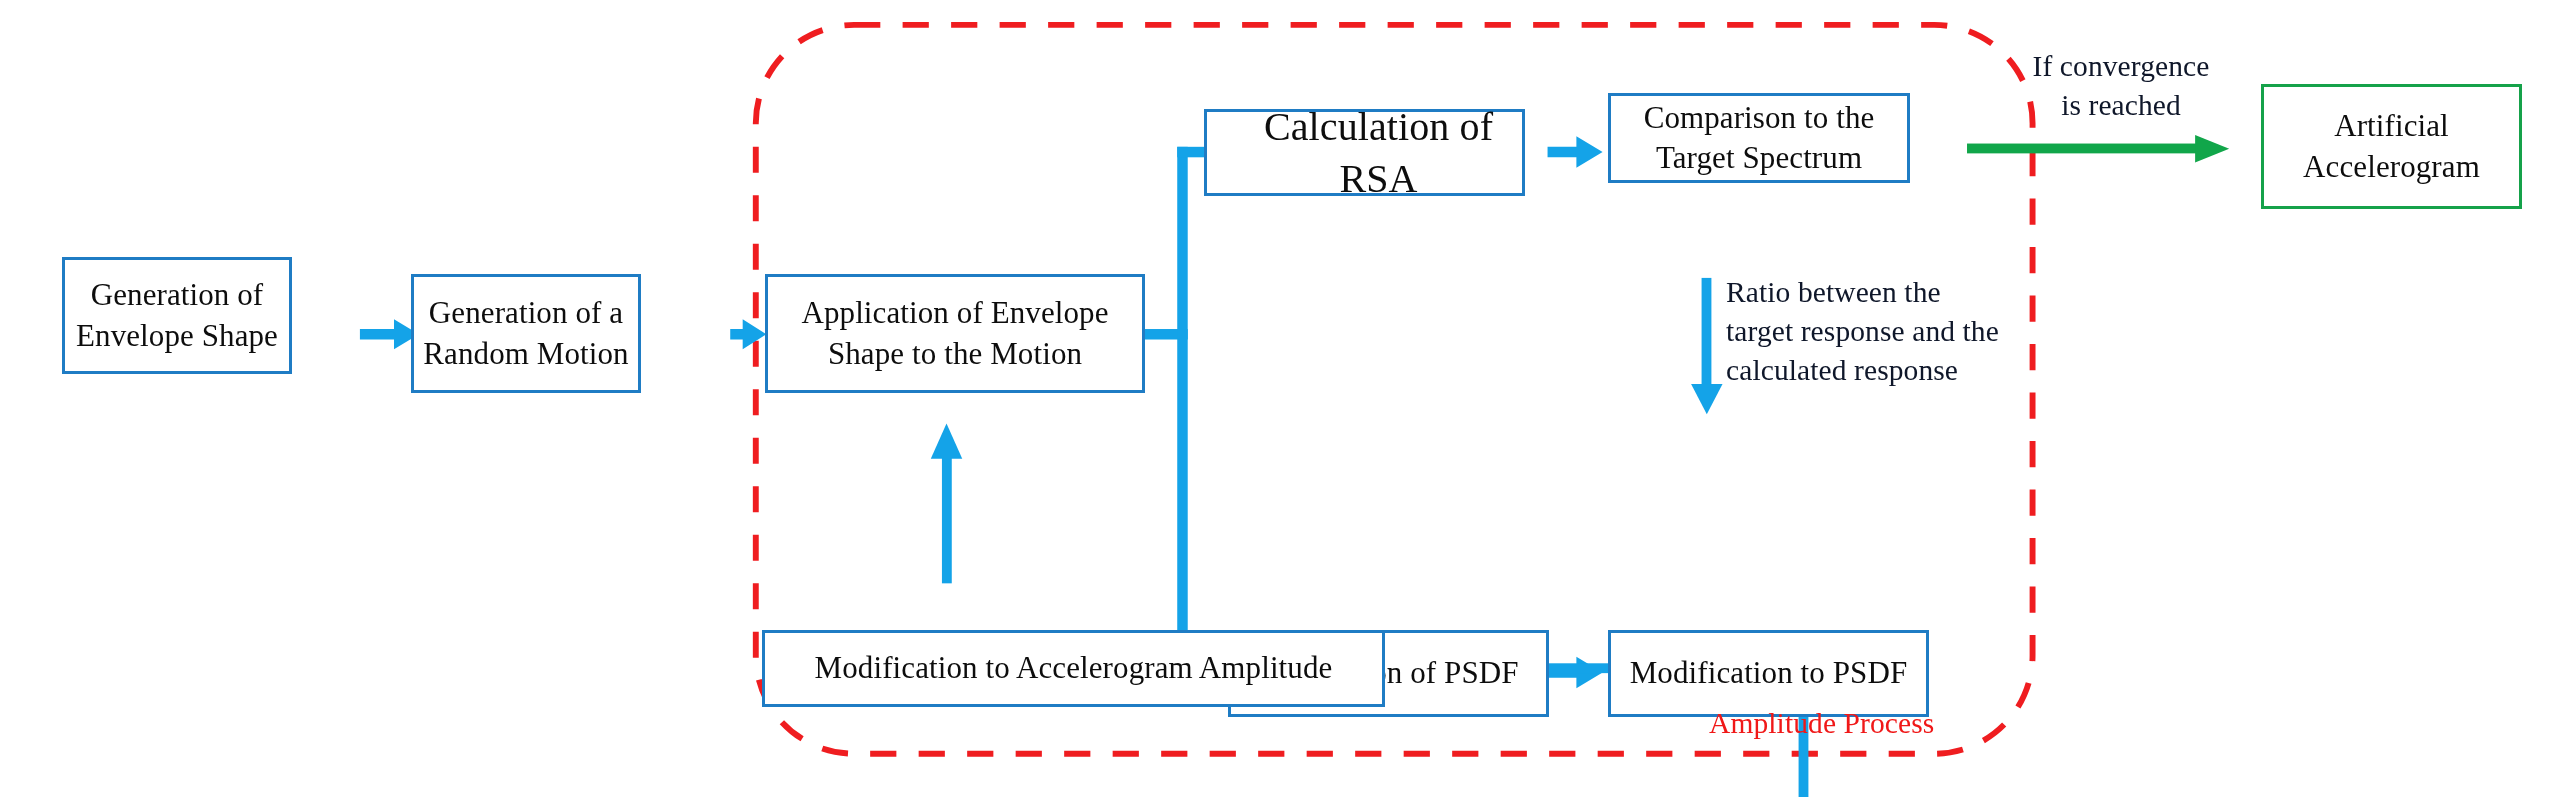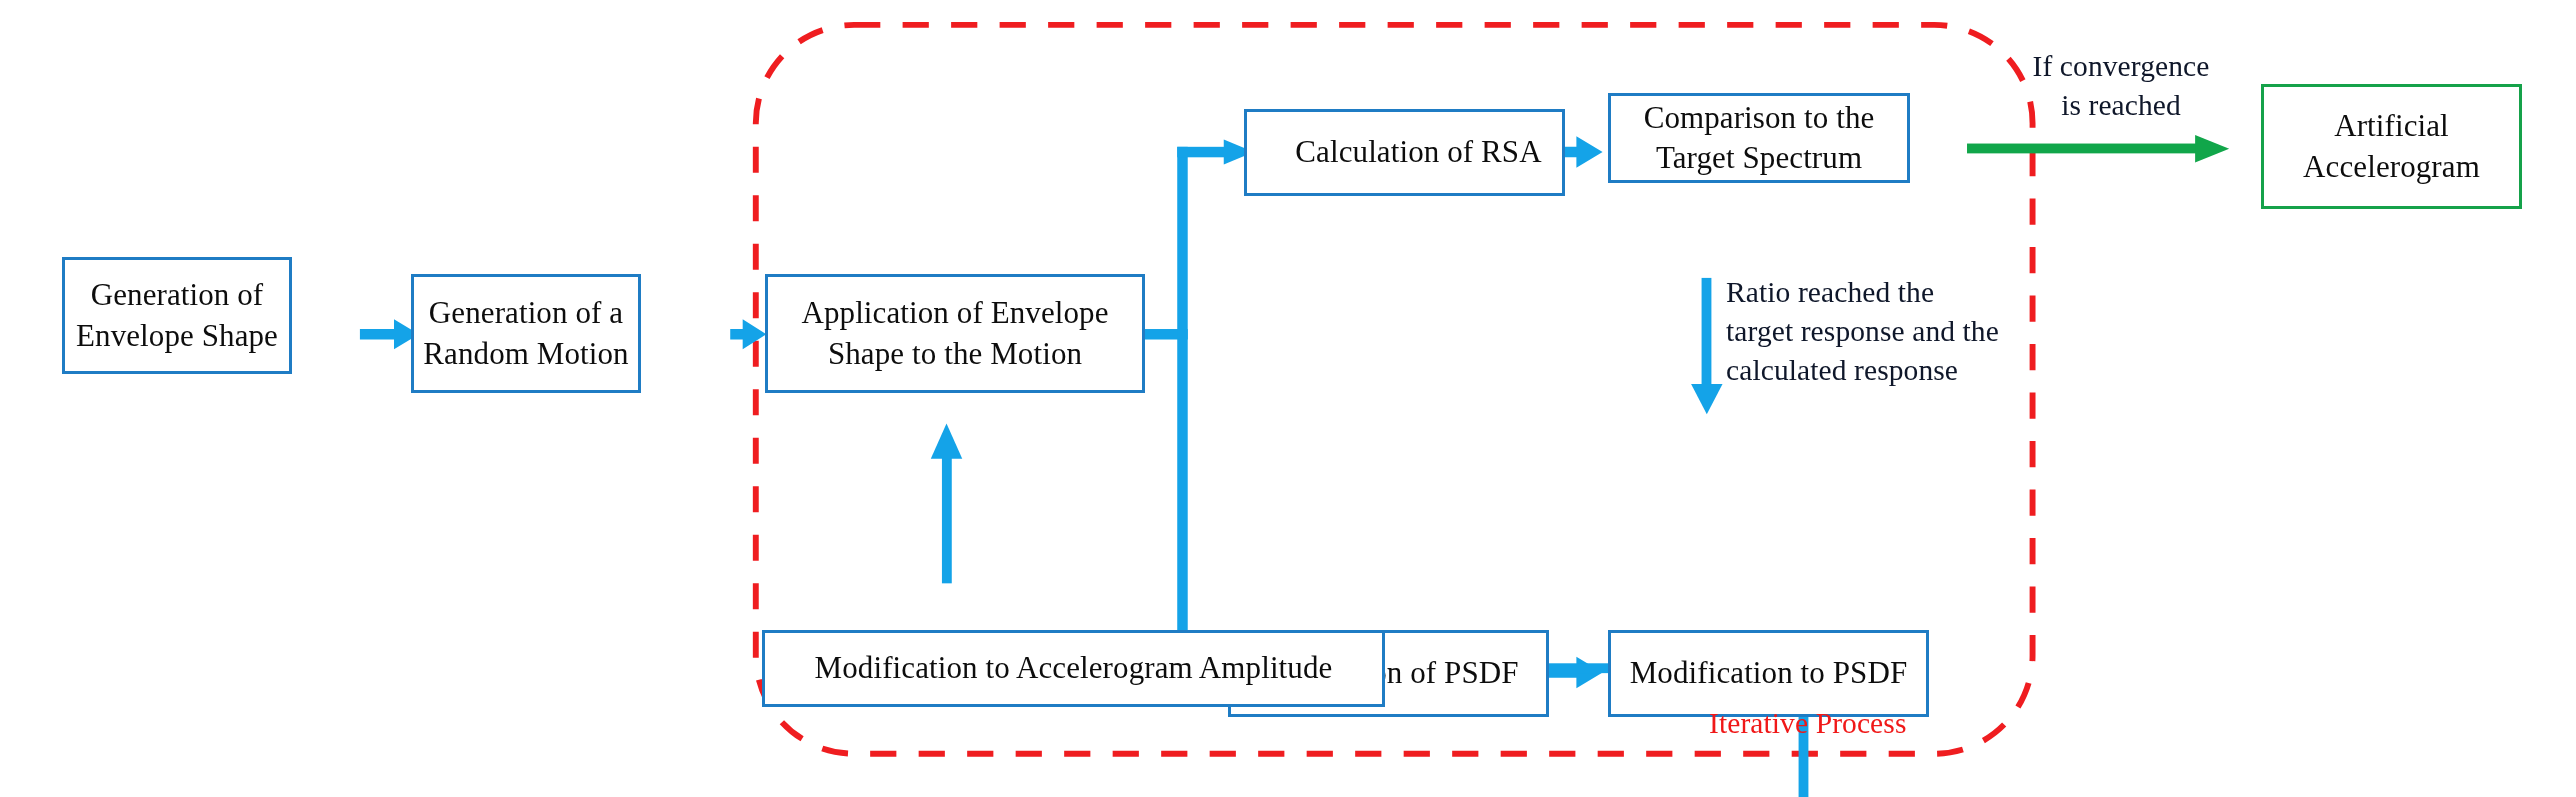--- a/index.html
+++ b/index.html
@@ -130,21 +130,21 @@
   <div class="node-box blue" style="left:411px; top:274px; width:230px; height:119px; font-size:31px;">
     <span class="node-label ta-center">Generation of a
 Random Motion</span>
   </div>
 
   <div class="node-box blue" style="left:765px; top:274px; width:380px; height:119px; font-size:31px;">
     <span class="node-label ta-center">Application of  Envelope
 Shape to the Motion</span>
   </div>
 
-  <div class="node-box blue" style="left:1244px; top:109px; width:321px; height:87px; font-size:31px;padding-left:28px;">
+  <div class="node-box blue" style="left:1204px; top:109px; width:321px; height:87px; font-size:40px;padding-left:28px;">
     <span class="node-label ta-center">Calculation of RSA</span>
   </div>
 
   <div class="node-box blue" style="left:1608px; top:93px; width:302px; height:90px; font-size:31px;">
     <span class="node-label ta-center">Comparison to the
 Target Spectrum</span>
   </div>
 
   <div class="node-box blue" style="left:1228px; top:630px; width:321px; height:87px; font-size:31px;">
     <span class="node-label ta-center">Calculation of PSDF</span>
@@ -156,23 +156,23 @@
 
   <div class="node-box blue" style="left:762px; top:630px; width:623px; height:77px; font-size:31px;">
     <span class="node-label ta-center">Modification to Accelerogram Amplitude</span>
   </div>
 
   <div class="node-box green" style="left:2261px; top:84px; width:261px; height:125px; font-size:31px;">
     <span class="node-label ta-center">Artificial
 Accelerogram</span>
   </div>
 
-  <div class="free-text ta-left" style="left:1726px; top:273px; width:282px; font-size:29.5px;">Ratio reached the
+  <div class="free-text ta-left" style="left:1726px; top:273px; width:282px; font-size:29.5px;">Ratio between the
 target response and the
 calculated response</div>
 
   <div class="free-text ta-center" style="left:2013px; top:47px; width:216px; font-size:29.5px;">If convergence
 is reached</div>
 
-  <div class="free-text red ta-left" style="left:1709px; top:704px; width:275px; font-size:29.5px;">Iterative Process</div>
+  <div class="free-text red ta-left" style="left:1709px; top:704px; width:275px; font-size:29.5px;">Amplitude Process</div>
 
 </div>
 
 
 </body></html>

